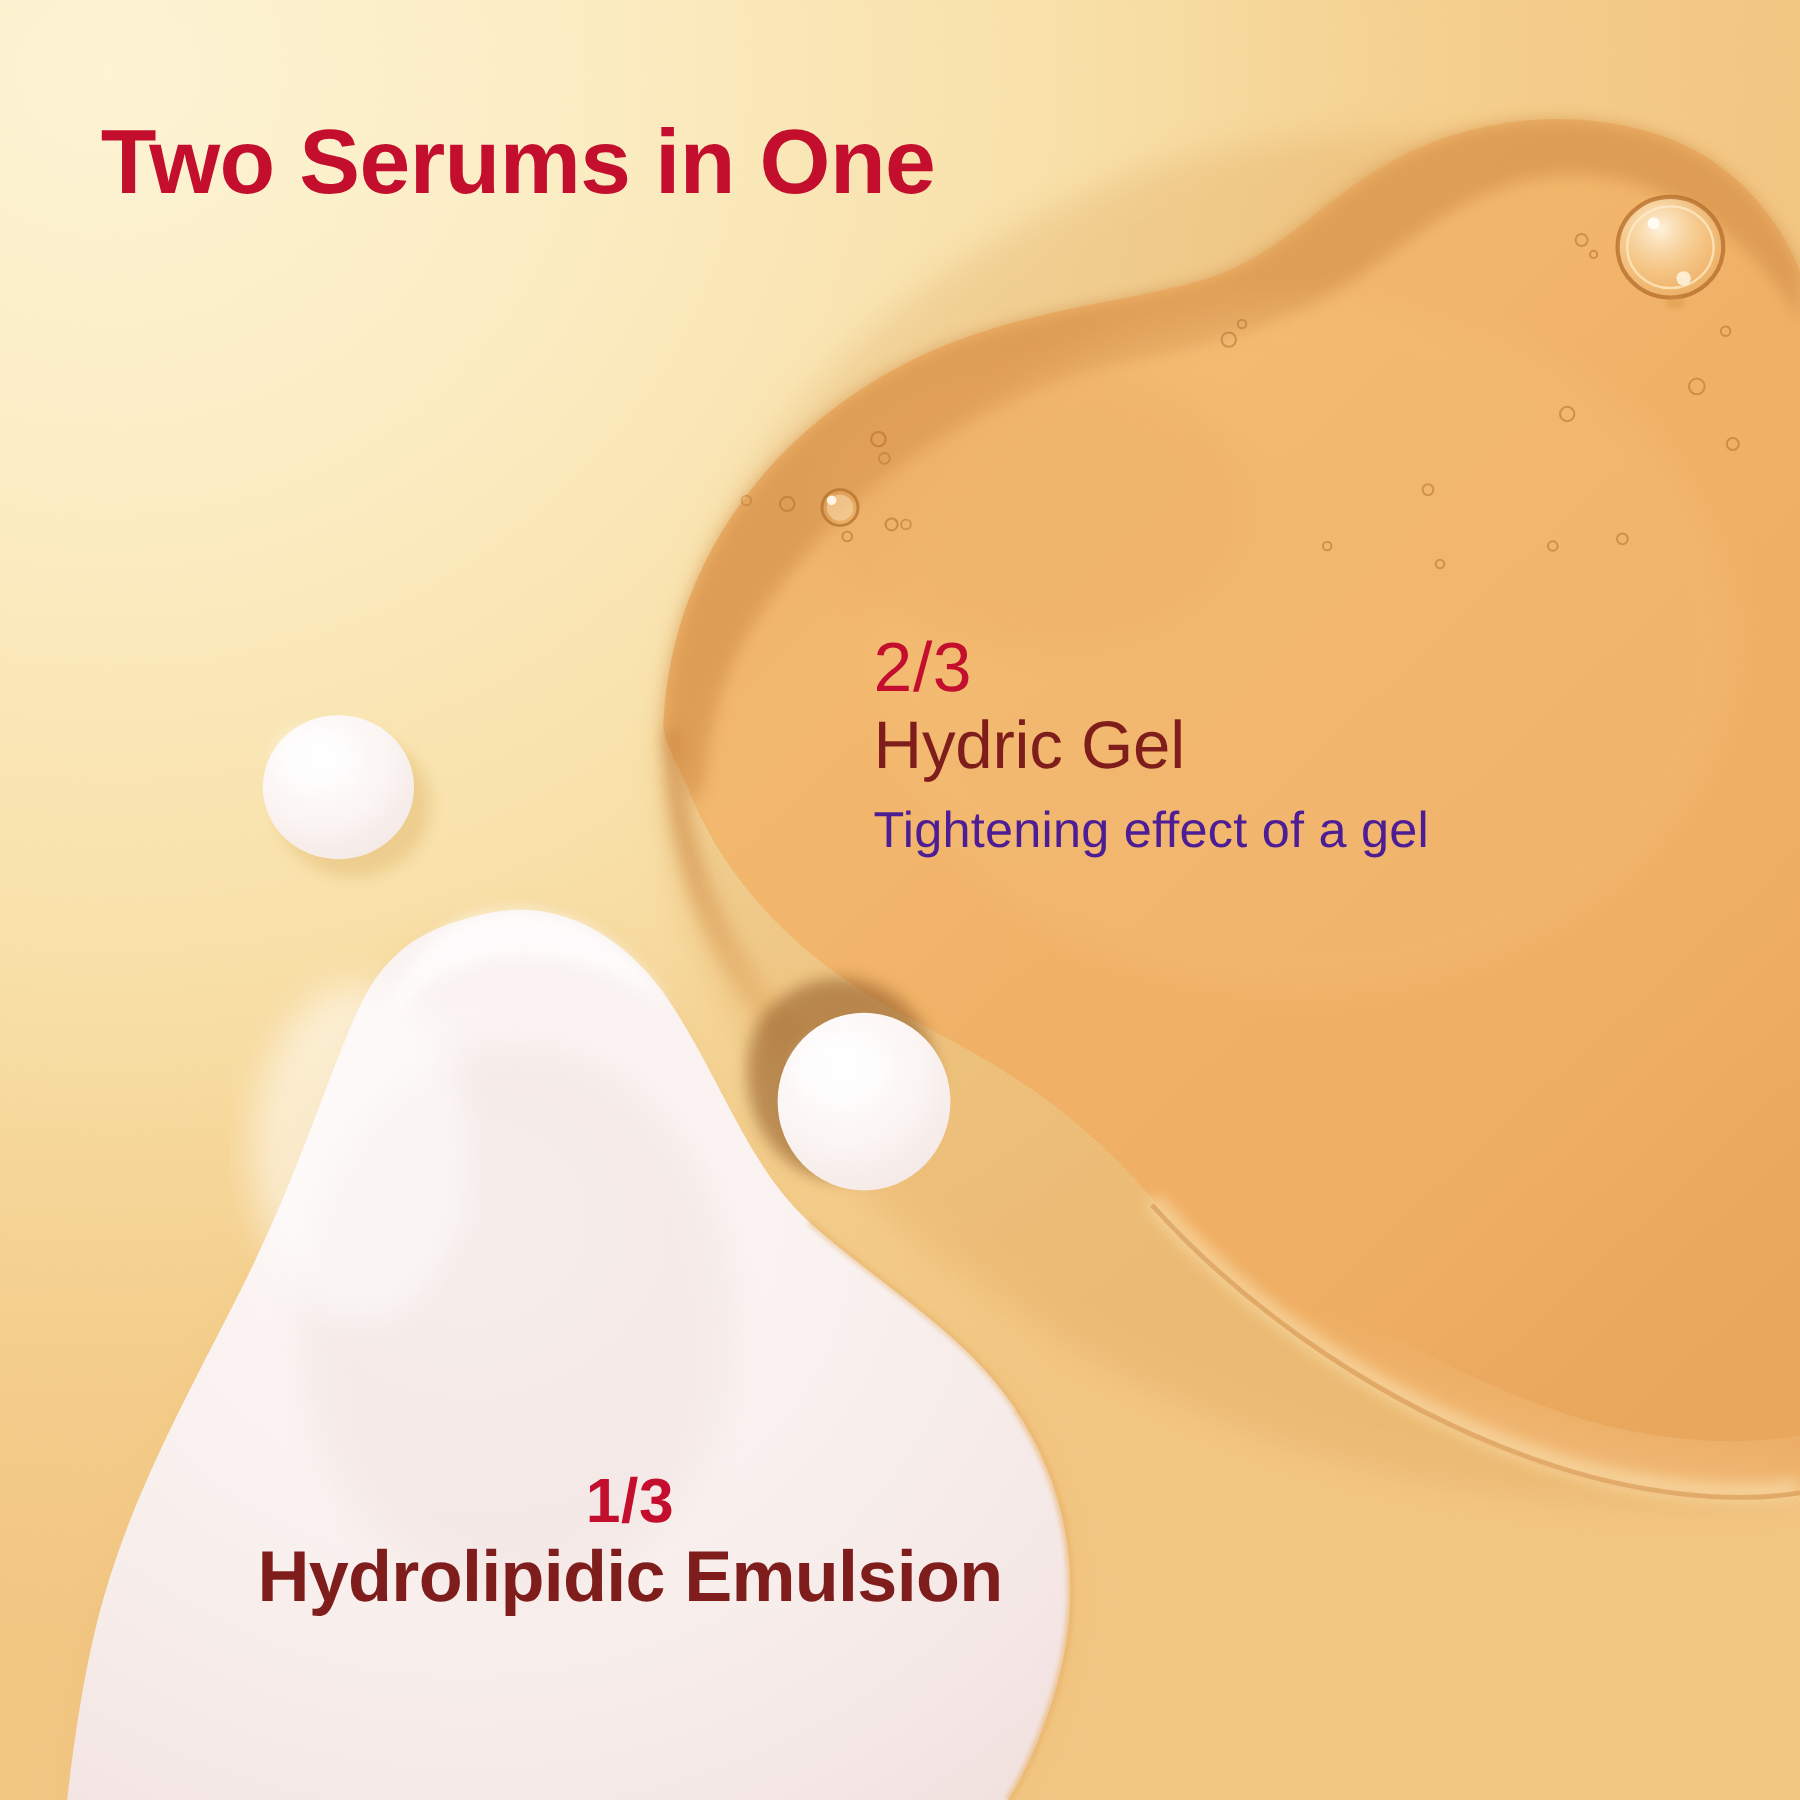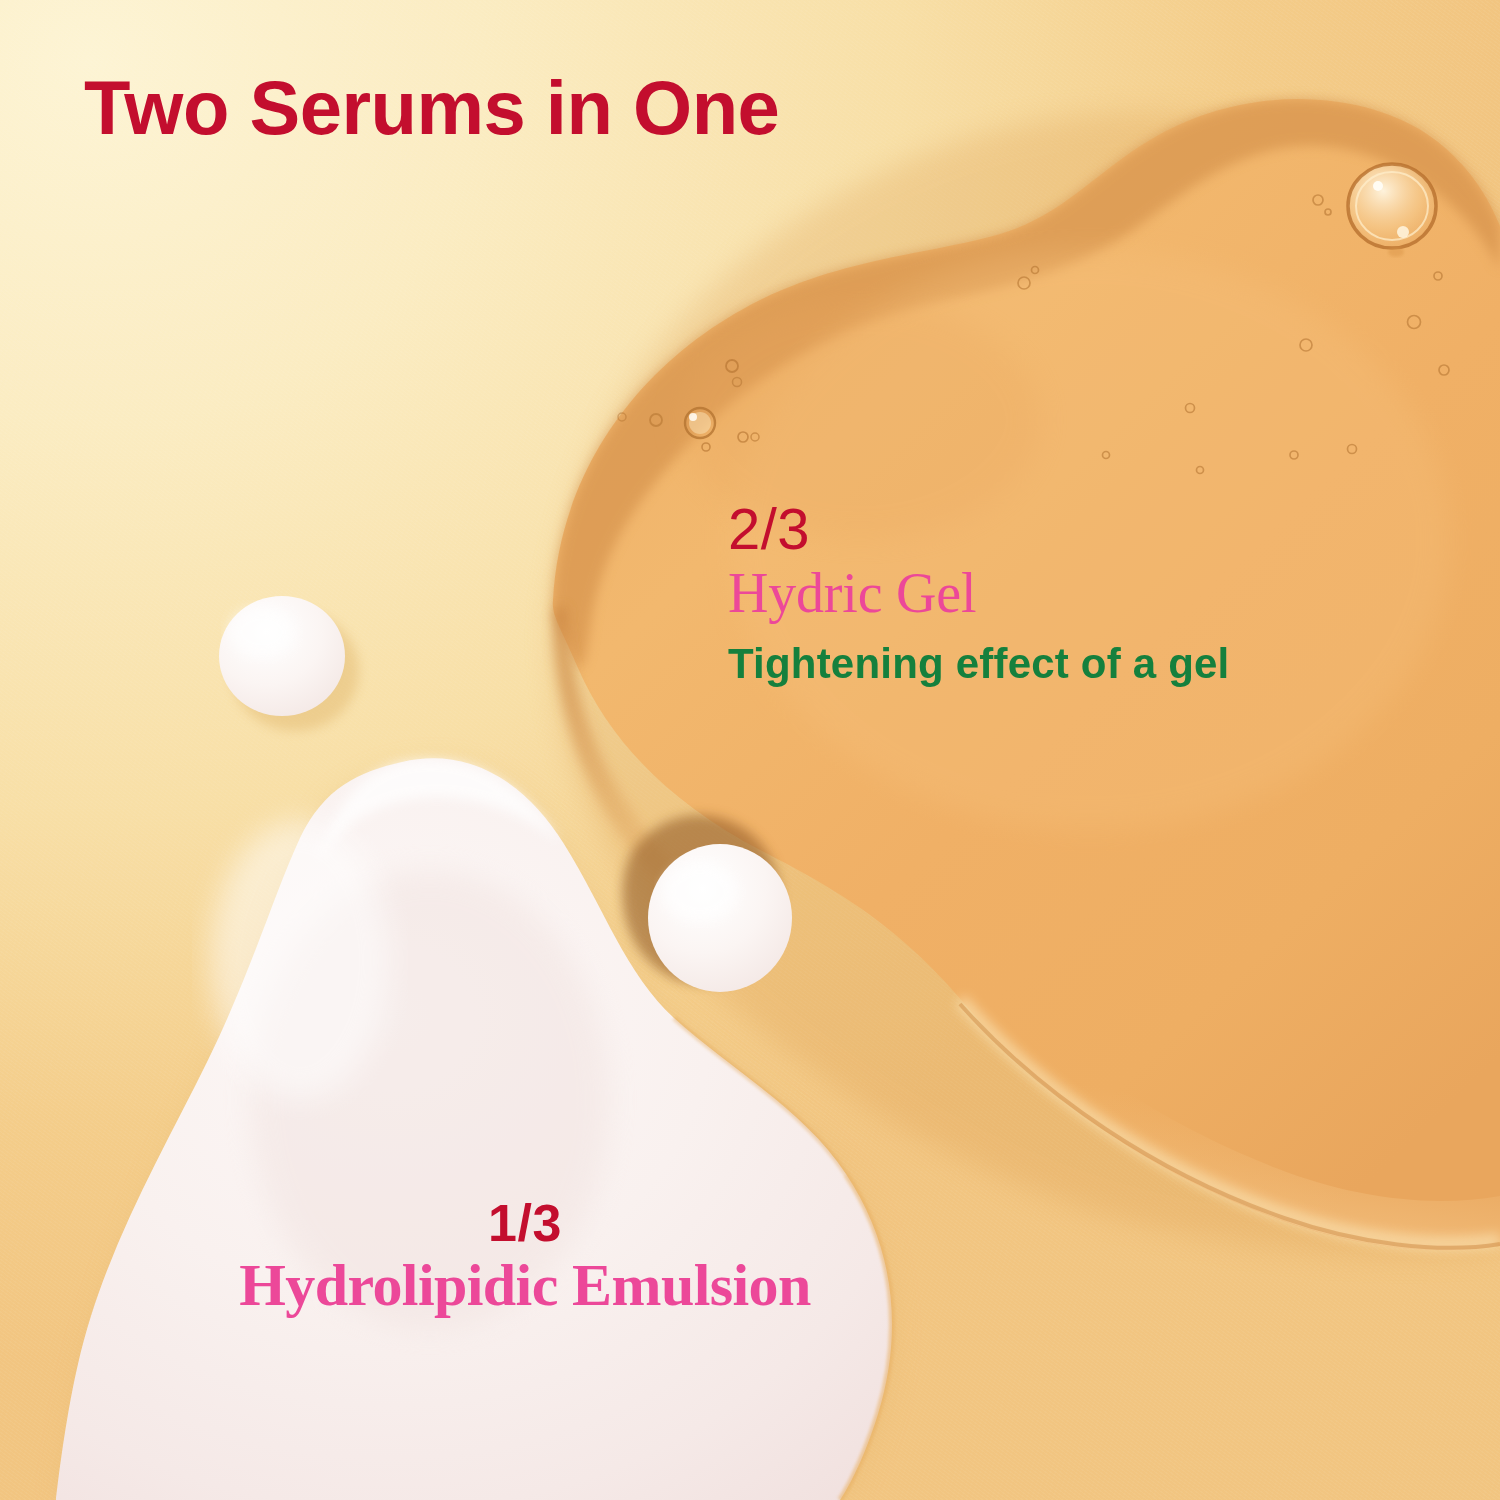--- a/index.html
+++ b/index.html
@@ -35,21 +35,21 @@
 
   
   .art {
     position: absolute;
     inset: 0;
     width: 1500px;
     height: 1500px;
   }
 
   
-  .txt-block { position: absolute; }
+  .txt-block { position: absolute; margin-top: 28px; }
 
   .headline {
     left: 84px;
     top: 68px;
     font-size: 76px;
     font-weight: 700;
     letter-spacing: -0.5px;
     color: #C30E2E;
     line-height: 1.05;
     white-space: nowrap;
@@ -71,39 +71,38 @@
   .frac {
     font-size: 58px;
     font-weight: 400;
     color: #C30E2E;
     line-height: 1.08;
     letter-spacing: 0.5px;
   }
   .name {
     font-size: 56px;
     font-weight: 500;
-    color: #ec4899;
+    color: #7f1d1d;
     line-height: 1.15;
     letter-spacing: -0.2px;
-    font-family: Liberation Serif, serif;
   }
   .emul-block .name {
     font-size: 60px;
     font-weight: 700;
     letter-spacing: -0.6px;
   }
   .emul-block .frac {
     font-size: 52px;
     font-weight: 700;
   }
   .sub {
     margin-top: 14px;
     font-size: 42px;
-    font-weight: 700;
-    color: #15803d;
+    font-weight: 400;
+    color: #4c1d95;
     line-height: 1.2;
     letter-spacing: 0.2px;
   }
   .emul-block .sub { font-size: 40px; margin-top: 12px; }
 </style>
 </head>
 <body>
 
 <div id="stage">
 

